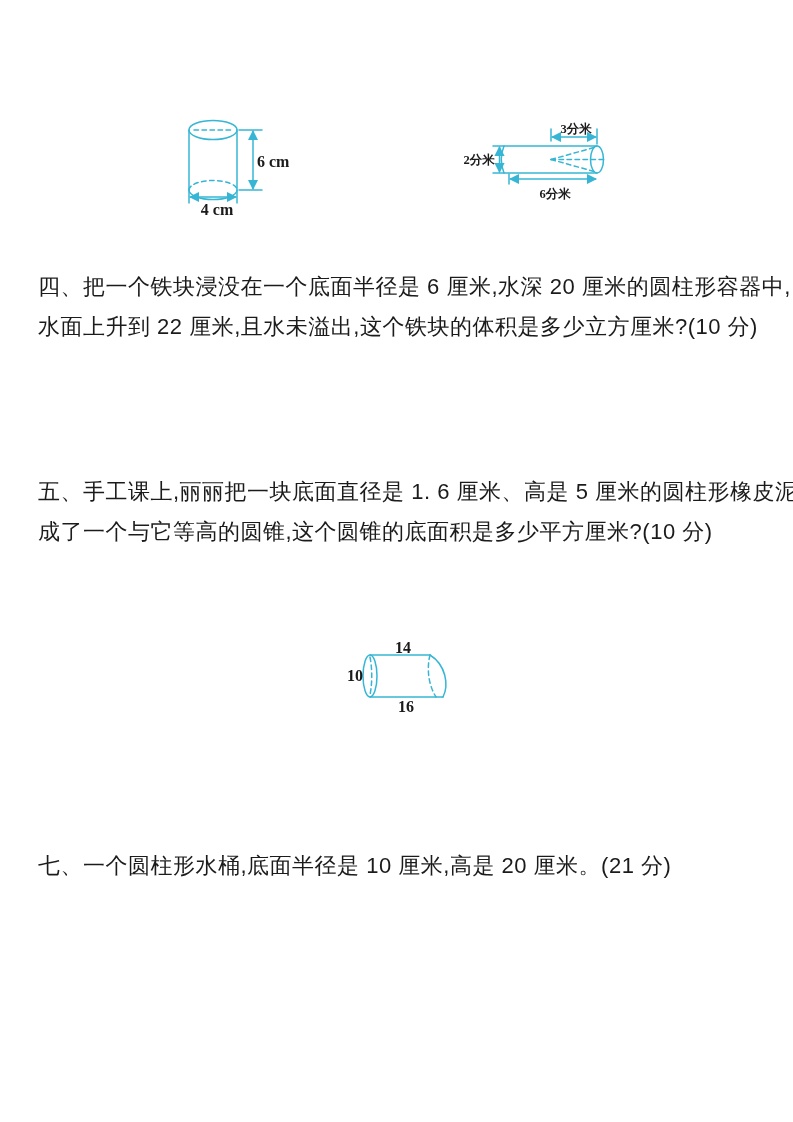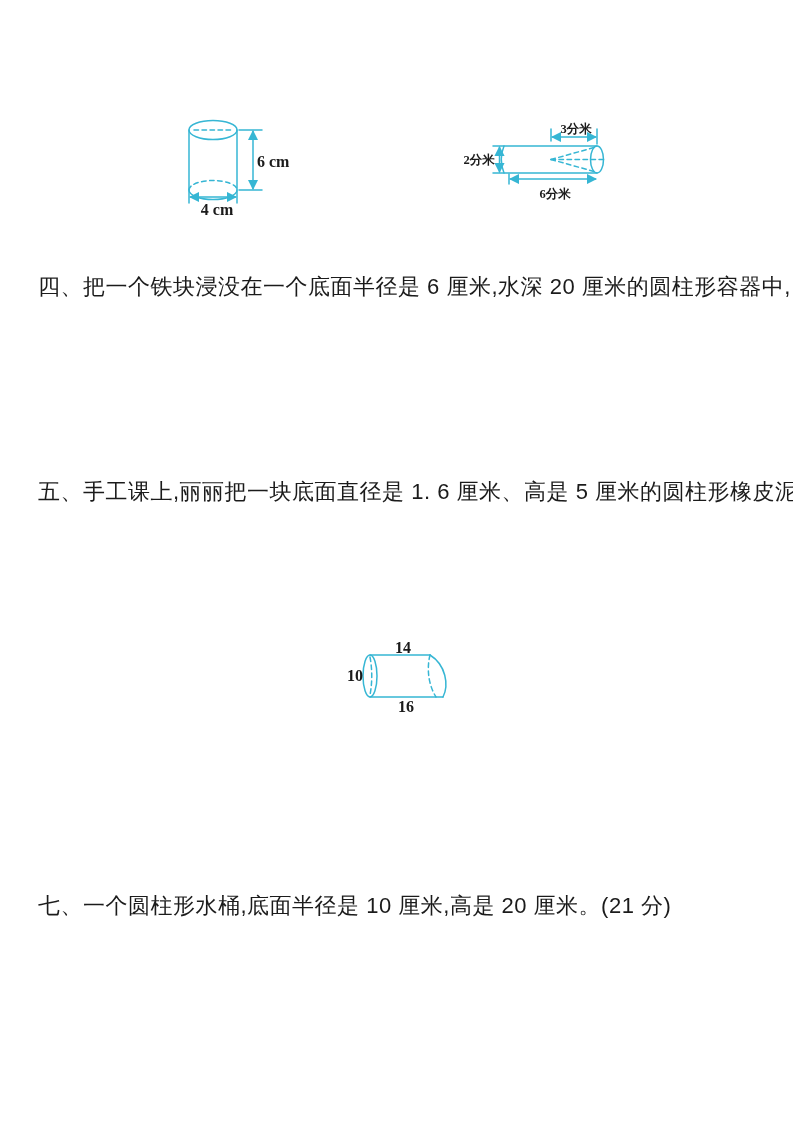--- a/index.html
+++ b/index.html
@@ -99,33 +99,35 @@
     </g>
     <text class="cjk" x="17" y="52" text-anchor="middle">2分米</text>
     <g>
       <line class="shape" x1="47" y1="62" x2="47" y2="72"></line>
       <line class="shape" x1="48.5" y1="67" x2="133.5" y2="67" marker-start="url(#ar2)" marker-end="url(#ar2)"></line>
     </g>
     <text class="cjk" x="93" y="86" text-anchor="middle">6分米</text>
   </svg>
 
   <div class="qline" style="top:272px;">四、把一个铁块浸没在一个底面半径是 6 厘米,水深 20 厘米的圆柱形容器中,</div>
+  <div class="qline" style="top:312px;">水面上升到 22 厘米,且水未溢出,这个铁块的体积是多少立方厘米?(10 分)</div>
 
   <div class="qline" style="top:477px;">五、手工课上,丽丽把一块底面直径是 1. 6 厘米、高是 5 厘米的圆柱形橡皮泥捏</div>
+  <div class="qline" style="top:517px;">成了一个与它等高的圆锥,这个圆锥的底面积是多少平方厘米?(10 分)</div>
 
 
   <svg class="fig" style="left:330px; top:640px;" width="135" height="80" viewBox="0 0 135 80">
     <text class="latin" x="73" y="13" text-anchor="middle">14</text>
     <g>
       <line class="shape" x1="40" y1="15" x2="100" y2="15"></line>
       <ellipse class="shape" cx="40" cy="36" rx="7" ry="21"></ellipse>
       <path class="shape dash" d="M40,17 Q43.5,36 40,55"></path>
       <line class="shape" x1="40" y1="57" x2="113" y2="57"></line>
       <path class="shape" d="M100,15 C116,25 119,45 113,57"></path>
       <path class="shape dash" d="M100,15 C96.5,29 98.5,45 106,57"></path>
     </g>
     <text class="latin" x="25" y="41" text-anchor="middle">10</text>
     <text class="latin" x="76" y="72" text-anchor="middle">16</text>
   </svg>
 
-  <div class="qline" style="top:851px;margin-top:40px;">七、一个圆柱形水桶,底面半径是 10 厘米,高是 20 厘米。(21 分)</div>
+  <div class="qline" style="top:851px;">七、一个圆柱形水桶,底面半径是 10 厘米,高是 20 厘米。(21 分)</div>
 
 </div>
 
 </body></html>

